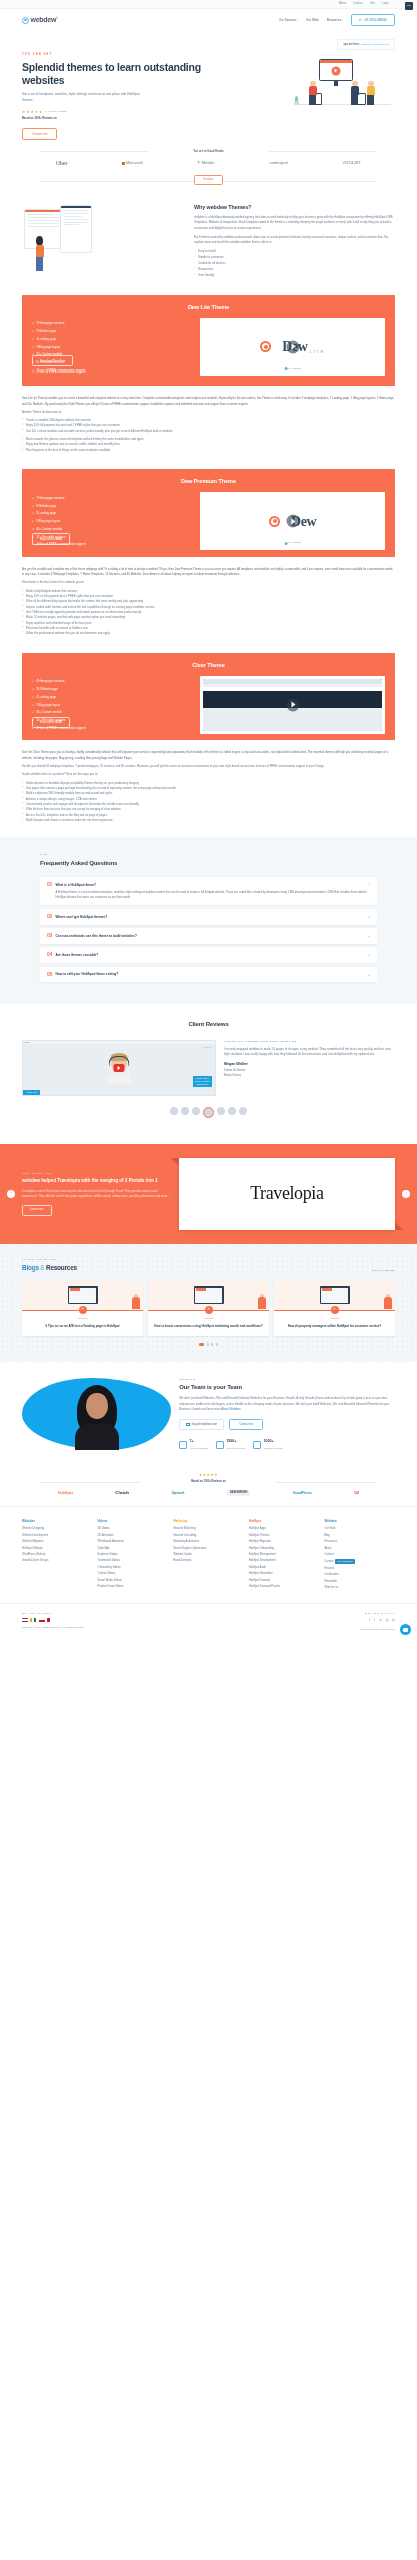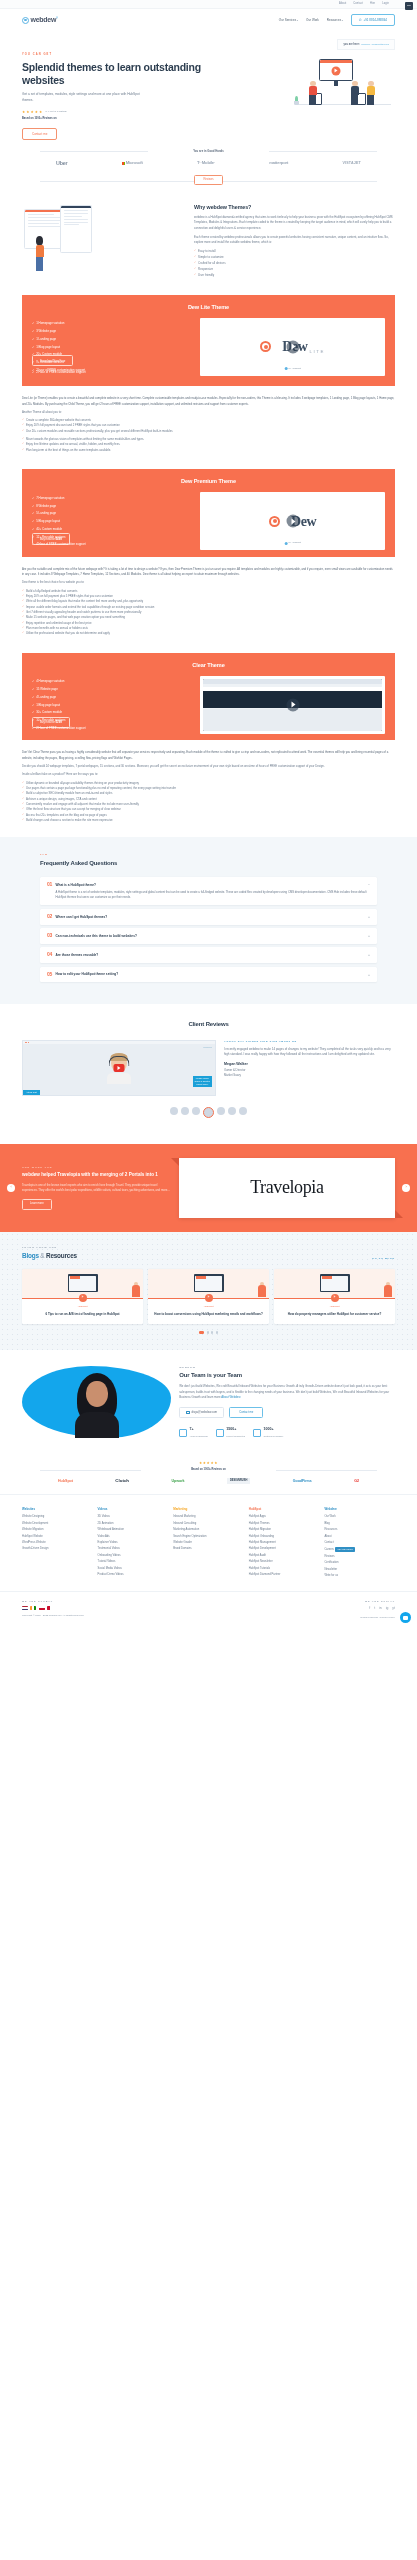--- a/index.html
+++ b/index.html
@@ -198,21 +198,21 @@
   .avatars .av.act { width:11px; height:11px; border:1px solid #f4714e; }
 
   
   .travel { background:#f8704f; margin-top:14px; padding:14px 22px; display:flex; align-items:center; position:relative; min-height:82px; }
   .tv-left { width:42%; padding-right:6px; }
   .tv-kicker { font-size:2.3px; letter-spacing:1px; color:#ffd9cd; font-weight:700; text-transform:uppercase; }
   .tv-left h3 { font-size:4.6px; color:#fff; font-weight:700; margin-top:3px; line-height:1.42; }
   .tv-left p { font-size:2.75px; color:#ffe0d5; line-height:1.95; margin-top:4px; }
   .tv-btn { display:inline-block; margin-top:5px; border:.7px solid #ffd9cd; border-radius:1.5px;
             padding:2.6px 7px; font-size:2.7px; color:#fff; }
-  .tv-card { flex:1; background:#fff; position:relative; height:60px; display:flex; align-items:center;
+  .tv-card { flex:1; background:#fff; position:relative; height:72px; display:flex; align-items:center;
              justify-content:center; box-shadow:0 1px 4px rgba(0,0,0,.12); }
   .tv-card .wd { font-family:"Liberation Serif", serif; font-size:18px; color:#13181f; letter-spacing:-.4px; }
   .tv-card:before { content:''; position:absolute; left:-8px; top:0; border-top:8px solid #d9563a;
              border-left:8px solid transparent; }
   .tv-card:after { content:''; position:absolute; right:-8px; bottom:0; border-bottom:8px solid #d9563a;
              border-right:8px solid transparent; }
   .arrow { position:absolute; top:50%; transform:translateY(-50%); width:8px; height:8px; border-radius:50%;
            background:#fff; color:#f8704f; font-size:3.6px; display:flex; align-items:center; justify-content:center; }
   .arrow.l { left:7px; } .arrow.r { right:7px; }
 

